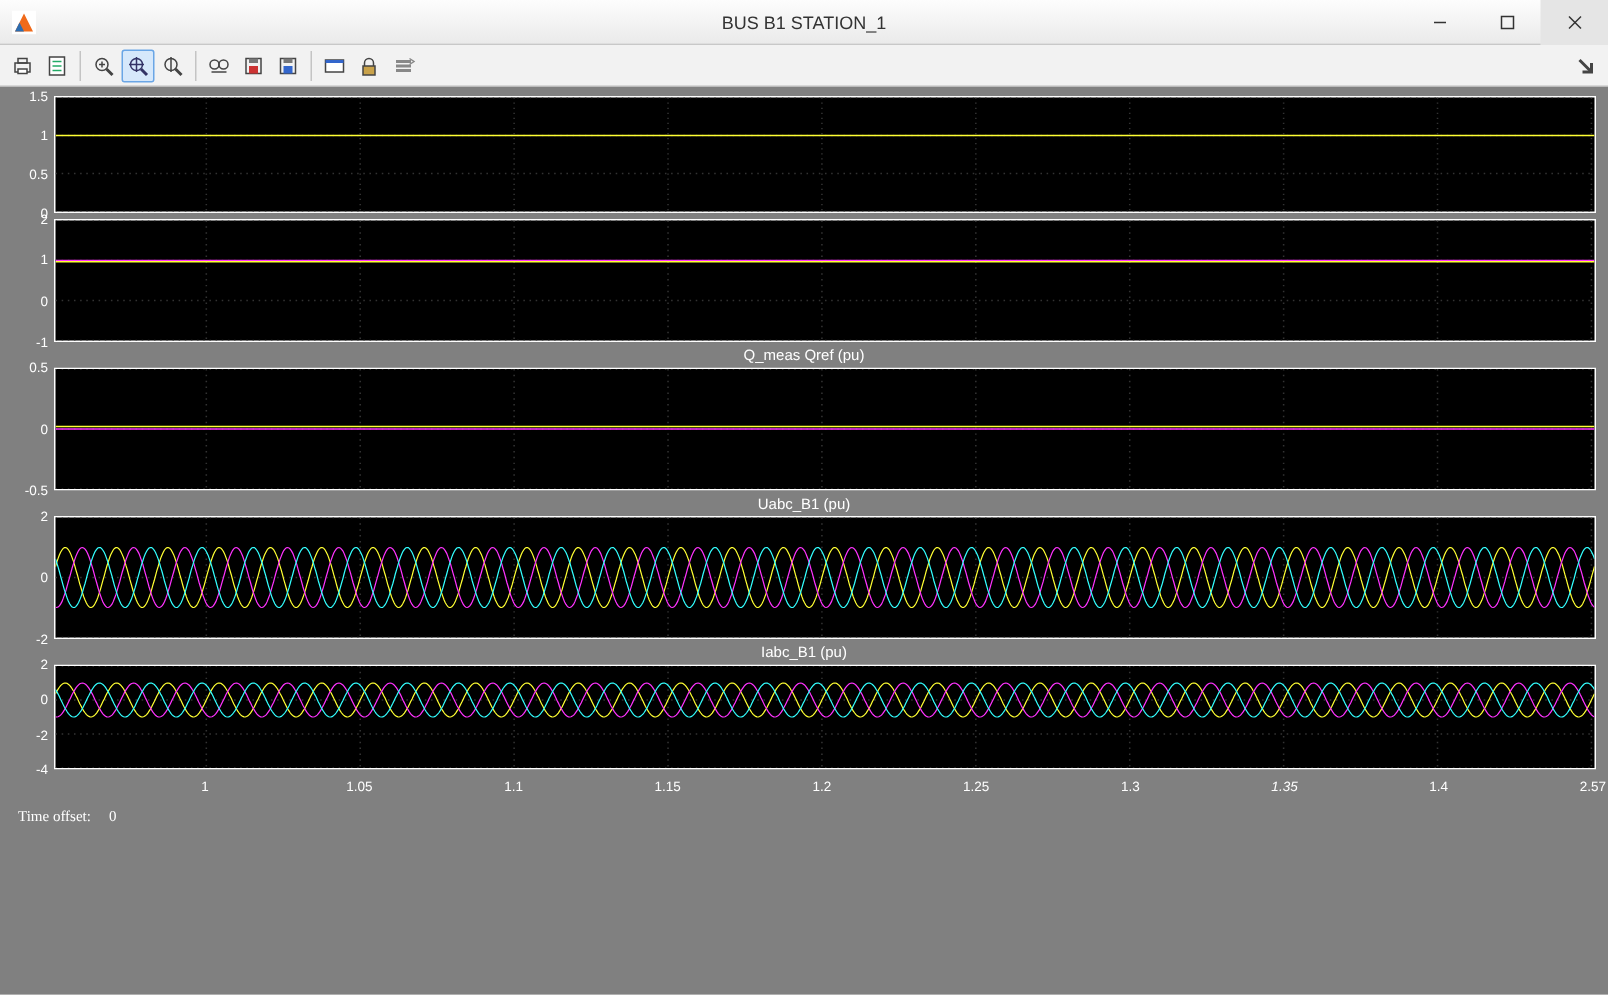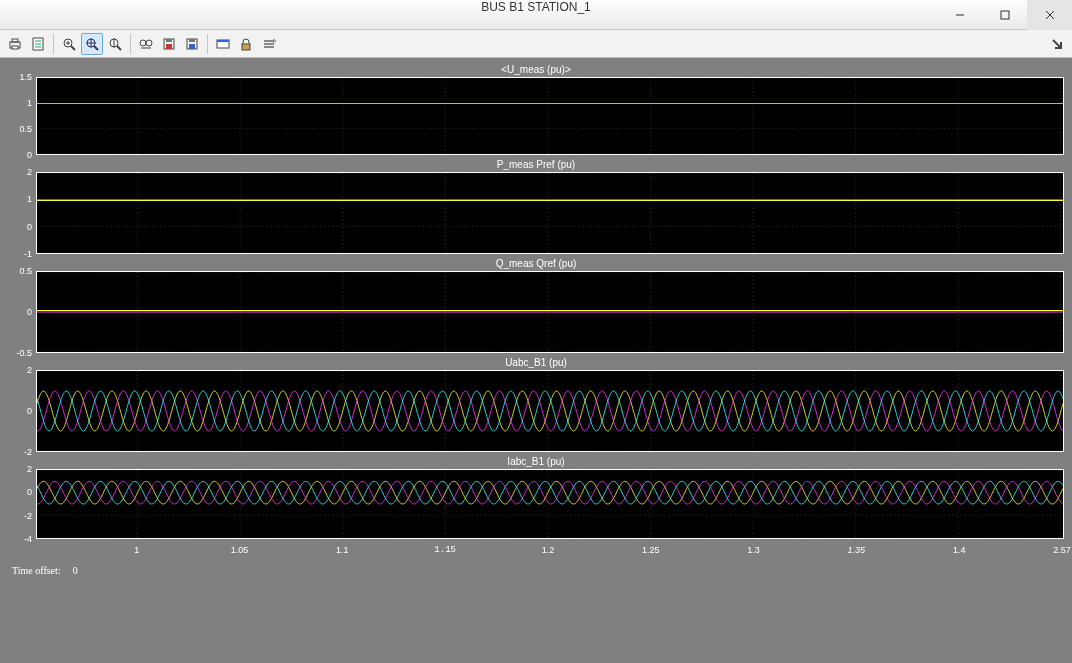--- a/index.html
+++ b/index.html
@@ -3,21 +3,21 @@
   <meta charset="utf-8">
   <style>
     * { margin: 0; padding: 0; box-sizing: border-box; }
     body { font-family: "Segoe UI", Tahoma, sans-serif; font-size: 11px;
            background: #fff; width: 1072px; height: 663px; overflow: hidden;
            display: flex; flex-direction: column; }
 
     
     .titlebar { height: 30px; background: linear-gradient(#fdfdfd,#eaeaea);
                 border-bottom: 1px solid #c8c8c8;
-                display: flex; align-items: center; position: relative; flex-direction: column; }
+                display: flex; align-items: center; position: relative; }
     .titlebar .logo { width: 16px; height: 16px; margin-left: 8px; }
     .titlebar .title { position: absolute; left: 0; right: 0; text-align: center;
                        font-size: 12px; color: #333; pointer-events: none; }
     .winbtns { margin-left: auto; display: flex; }
     .winbtn { width: 45px; height: 30px; display: flex; align-items: center;
               justify-content: center; color: #555; }
     .winbtn.close { background: #e5e5e5; }
 
     
     .toolbar { height: 28px; background: #f2f2f2; border-bottom: 1px solid #bbb;
@@ -167,21 +167,20 @@
     <svg width="12" height="12">
         <polyline points="2,2 10,10" stroke="#444" stroke-width="2"></polyline>
         <polyline points="4,10 10,10 10,4" fill="none" stroke="#444" stroke-width="2"></polyline>
       </svg>
   </div>
 </div>
 
 <div class="scope-area" id="scope-area">
 
 <div class="plot-block">
-      <div class="plot-title">&lt;U_meas (pu)&gt;</div>
       <div class="plot-row" style="height: 78px;">
         <div class="ylabels">
           <span>1.5</span>
           <span>1</span>
           <span>0.5</span>
           <span>0</span>
         </div>
         <div class="axes">
           <svg viewBox="0 0 1000 90" preserveAspectRatio="none">
             <line x1="98.00000000000006" y1="0" x2="98.00000000000006" y2="90" stroke="#333" stroke-dasharray="1,3"></line>
@@ -197,21 +196,20 @@
             <line x1="0" y1="90" x2="1000" y2="90" stroke="#333" stroke-dasharray="1,3"></line>
             <line x1="0" y1="60" x2="1000" y2="60" stroke="#333" stroke-dasharray="1,3"></line>
             <line x1="0" y1="30" x2="1000" y2="30" stroke="#333" stroke-dasharray="1,3"></line>
             <line x1="0" y1="0" x2="1000" y2="0" stroke="#333" stroke-dasharray="1,3"></line>
             <line x1="0" y1="30" x2="1000" y2="30" stroke="#ffff33" stroke-width="1"></line>
           </svg>
         </div>
       </div>
     </div>
     <div class="plot-block">
-      <div class="plot-title">P_meas  Pref (pu)</div>
       <div class="plot-row" style="height: 82px;">
         <div class="ylabels">
           <span>2</span>
           <span>1</span>
           <span>0</span>
           <span>-1</span>
         </div>
         <div class="axes">
           <svg viewBox="0 0 1000 82" preserveAspectRatio="none">
             <line x1="98.00000000000006" y1="0" x2="98.00000000000006" y2="82" stroke="#333" stroke-dasharray="1,3"></line>
@@ -324,21 +322,21 @@
           </svg>
         </div>
       </div>
     </div>
     <div class="xaxis-row">
       <div class="xaxis-spacer"></div>
       <div class="xlabels">
         <span style="left: 9.8%;">1</span>
         <span style="left: 19.8%;">1.05</span>
         <span style="left: 29.8%;">1.1</span>
-        <span style="left: 39.8%; font-family: Liberation Mono, monospace;">1.15</span>
+        <span style="left: 39.8%;">1.15</span>
         <span style="left: 49.8%;">1.2</span>
         <span style="left: 59.8%;">1.25</span>
         <span style="left: 69.8%;">1.3</span>
         <span style="left: 79.8%; font-style: italic;">1.35</span>
         <span style="left: 89.8%;">1.4</span>
         <span style="left: 99.8%;">2.57</span>
       </div>
     </div>
     <div class="footer">
       <span>Time offset:</span>

